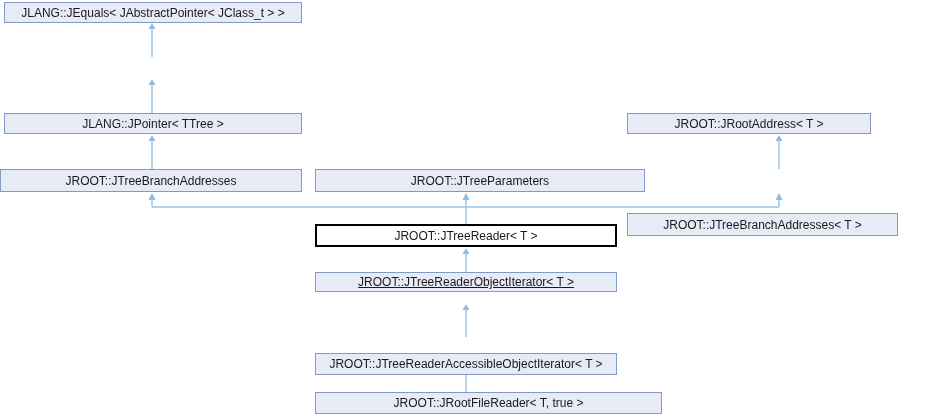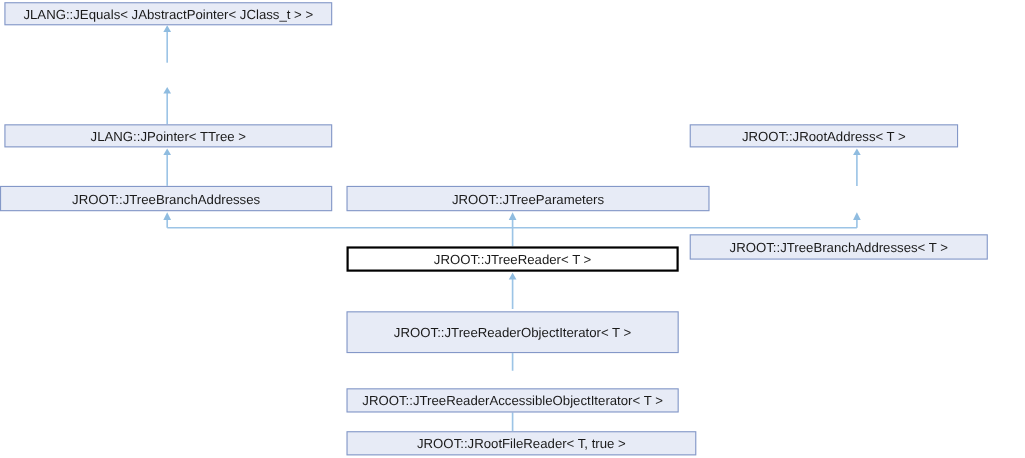--- a/index.html
+++ b/index.html
@@ -90,19 +90,19 @@
   <div class="node" style="left:627px; top:113px; width:244px; height:21px;">JROOT::JRootAddress&lt; T &gt;</div>
 
   <div class="node" style="left:0px; top:169px; width:302px; height:23px;">JROOT::JTreeBranchAddresses</div>
 
   <div class="node" style="left:315px; top:169px; width:330px; height:23px;">JROOT::JTreeParameters</div>
 
   <div class="node" style="left:627px; top:169px; width:271px; height:23px;margin-top:44px;">JROOT::JTreeBranchAddresses&lt; T &gt;</div>
 
   <div class="node node-current" style="left:315px; top:224px; width:302px; height:23px;">JROOT::JTreeReader&lt; T &gt;</div>
 
-  <div class="node" style="left:315px; top:283px; width:302px; height:38px;">JROOT::JTreeReaderObjectIterator&lt; T &gt;</div>
+  <div class="node" style="left:315px; top:272px; width:302px; height:20px;text-decoration:underline;">JROOT::JTreeReaderObjectIterator&lt; T &gt;</div>
 
   <div class="node" style="left:315px; top:353px; width:302px; height:22px;">JROOT::JTreeReaderAccessibleObjectIterator&lt; T &gt;</div>
 
-  <div class="node" style="left:315px; top:392px; width:318px; height:22px;">JROOT::JRootFileReader&lt; T, true &gt;</div>
+  <div class="node" style="left:315px; top:392px; width:347px; height:22px;">JROOT::JRootFileReader&lt; T, true &gt;</div>
 
 </div>
 
 </body></html>

